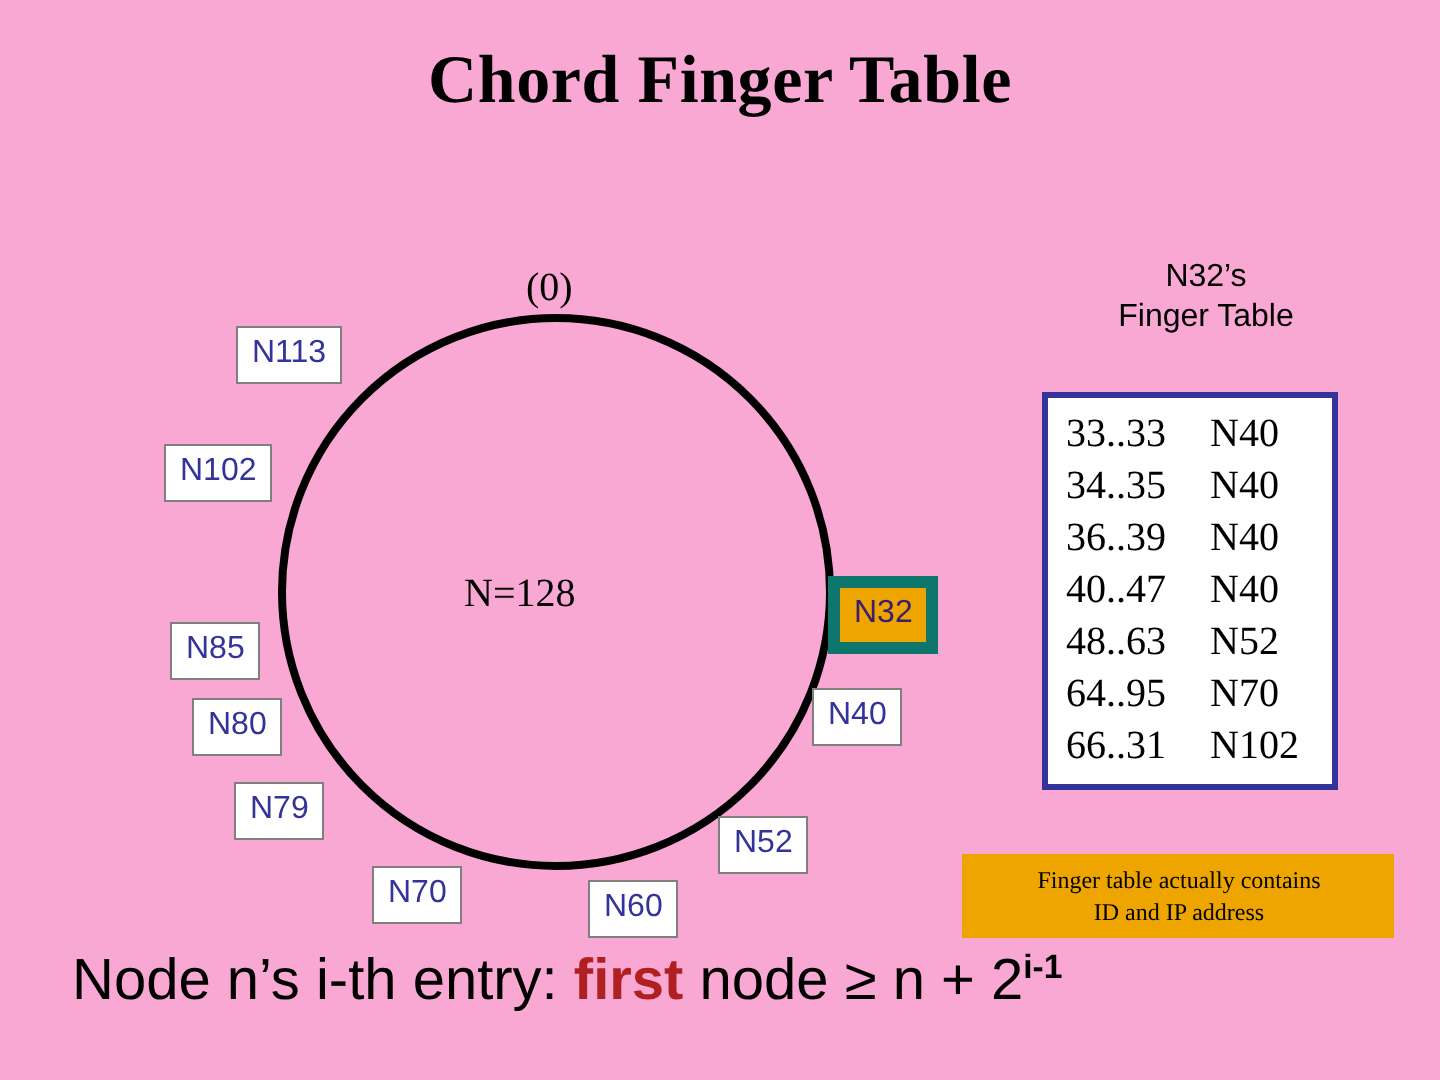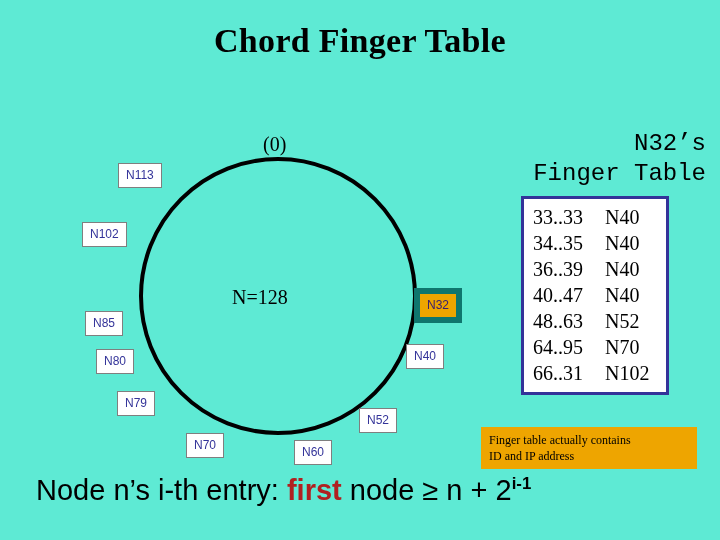--- a/index.html
+++ b/index.html
@@ -5,21 +5,21 @@
 <style>
   html, body {
     margin: 0;
     padding: 0;
     background: #ffffff;
   }
   #slide {
     position: relative;
     width: 720px;
     height: 540px;
-    background: #5eead4;
+    background: #f9a8d4;
     overflow: hidden;
     font-family: "Liberation Serif", serif;
     -webkit-font-smoothing: antialiased;
   }
 
   
   #slide-title {
     position: absolute;
     left: 0;
     top: 22px;
@@ -64,40 +64,40 @@
   }
 
   
   .node-box {
     position: absolute;
     box-sizing: border-box;
     background: #ffffff;
     border: 1px solid #7f7f7f;
     color: #333399;
     font-family: "Liberation Sans", sans-serif;
-    font-size: 12px;
+    font-size: 16px;
     line-height: 1;
     padding: 5px 7px 6px 7px;
     white-space: nowrap;
   }
   .node-box.highlight {
     background: #EEA500;
     border: 6px solid #0f766e;
     color: #3A2070;
   }
 
   
   #ft-heading {
     position: absolute;
     left: 500px;
     top: 129px;
     width: 206px;
-    text-align: right;
-    font-family: Liberation Mono, monospace;
-    font-size: 24px;
+    text-align: center;
+    font-family: Liberation Sans, sans-serif;
+    font-size: 16px;
     color: #000000;
     line-height: 1.27;
   }
   #finger-table {
     position: absolute;
     left: 521px;
     top: 196px;
     width: 148px;
     box-sizing: border-box;
     border: 3px solid #333399;
@@ -130,20 +130,21 @@
     box-sizing: border-box;
     background: #EEA500;
     color: #000000;
     font-family: "Liberation Serif", serif;
     font-size: 12px;
     line-height: 1.35;
     padding: 5px 7px 0 8px;
   }
   #note-box .note-line {
     white-space: nowrap;
+    text-align: center;
   }
 
   
   #formula {
     position: absolute;
     left: 36px;
     top: 474px;
     font-family: Liberation Sans, sans-serif;
     font-size: 29px;
     color: #000000;

